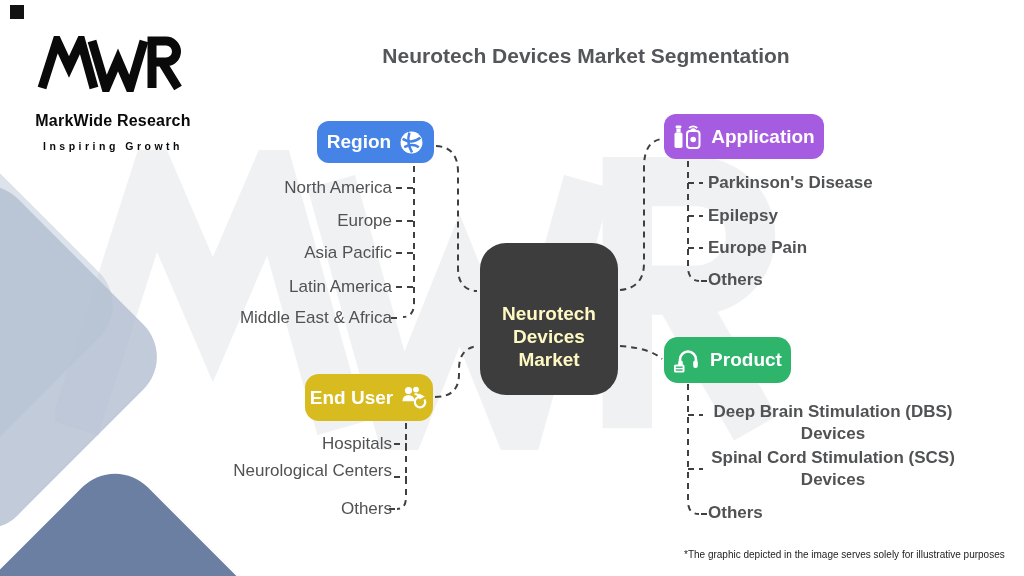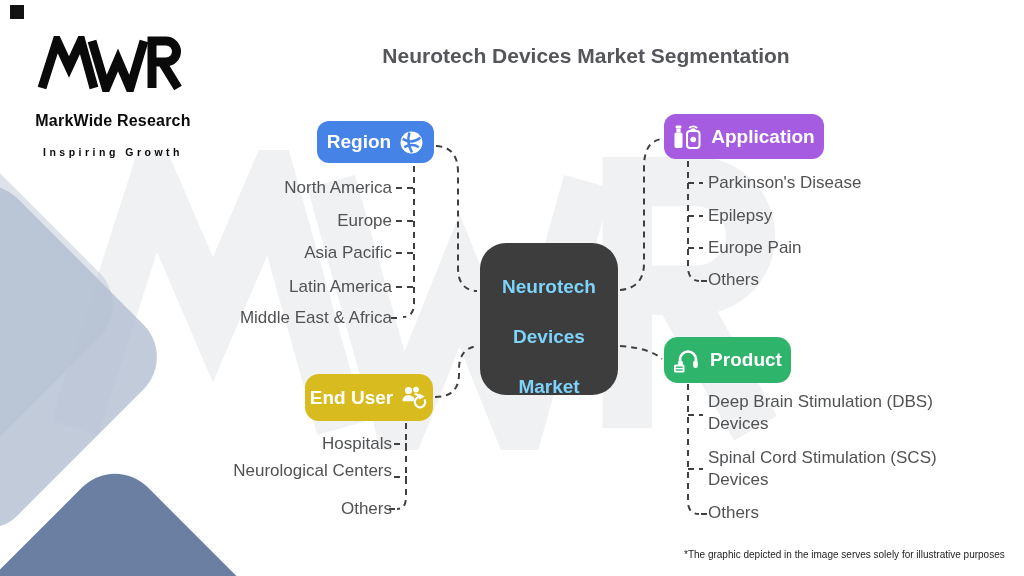--- a/index.html
+++ b/index.html
@@ -10,44 +10,44 @@
   
   .diamond{position:absolute;transform:rotate(45deg);border-radius:46px;}
   #d-light2{width:250px;height:250px;left:-170px;top:180px;background:rgba(193,203,219,0.55);}
   #d-light1{width:270px;height:270px;left:-150px;top:222px;background:rgba(178,190,209,0.8);}
   #d-dark{width:340px;height:340px;left:-55px;top:525px;background:#6b7fa3;}
   #watermark{position:absolute;left:55px;top:150px;opacity:1;}
   #corner-square{position:absolute;left:10px;top:5px;width:14px;height:14px;background:#121212;}
   
   #logo{position:absolute;left:24px;top:36px;width:178px;text-align:center;}
   #logo-name{font-weight:bold;font-size:16px;color:#0a0a0a;letter-spacing:0.2px;margin-top:16px;}
-  #logo-tagline{font-weight:bold;font-size:10.5px;color:#0a0a0a;letter-spacing:3.5px;margin-top:16px;}
+  #logo-tagline{font-weight:bold;font-size:10.5px;color:#0a0a0a;letter-spacing:3.5px;margin-top:10px;}
   
   #title{position:absolute;left:586px;top:44px;transform:translateX(-50%);
     white-space:nowrap;font-size:21px;font-weight:bold;color:#55565a;}
   
   #center-node{position:absolute;left:480px;top:243px;width:138px;height:152px;
     background:#3d3d3d;border-radius:26px;display:flex;flex-direction:column;
     align-items:center;justify-content:center;padding-top:34px;box-sizing:border-box;
-    color:#7dd3fc;font-size:19px;font-weight:bold;line-height:23px;text-align:center;gap:27px;}
+    color:#fef9c3;font-size:19px;font-weight:bold;line-height:23px;text-align:center;}
   
   .branch-btn{position:absolute;display:flex;align-items:center;justify-content:center;
     gap:8px;color:#ffffff;font-weight:bold;font-size:19px;border-radius:12px;}
   #btn-region{left:317px;top:121px;width:117px;height:42px;background:#4583e6;}
   #btn-application{left:664px;top:114px;width:160px;height:45px;background:#a55ce0;}
   #btn-enduser{left:305px;top:374px;width:128px;height:47px;background:#d8bb1f;border-radius:14px;}
   #btn-product{left:664px;top:337px;width:127px;height:46px;background:#2fb46c;border-radius:14px;}
   
   .seg-item{position:absolute;font-size:17px;color:#515254;line-height:22px;}
   .right-col{width:252px;left:140px;text-align:right;}
-  .left-col{left:708px;text-align:left;}
+  .left-col{left:708px;text-align:center;font-weight:bold;}
   #region-0{top:177px}#region-1{top:210px}#region-2{top:242px}#region-3{top:276px}#region-4{top:307px}
   #app-0{top:172px}#app-1{top:205px}#app-2{top:237px}#app-3{top:269px}
   #eu-0{top:433px}#eu-1{top:460px}#eu-2{top:498px}
-  #prod-0{top:391px;width:250px}#prod-1{top:447px;width:250px}#prod-2{top:502px}
+  #prod-0{top:401px;width:250px}#prod-1{top:447px;width:250px}#prod-2{top:502px}
   
   #connectors{position:absolute;left:0;top:0;}
   #connectors path{stroke:#3f3f3f;stroke-width:2;fill:none;stroke-dasharray:6 5;}
   
   #source{position:absolute;left:405px;top:542px;font-size:12px;font-weight:bold;color:#000;}
   #disclaimer{position:absolute;left:684px;top:549px;font-size:10px;color:#1c1c1c;}
 </style>
 </head>
 <body>
 

